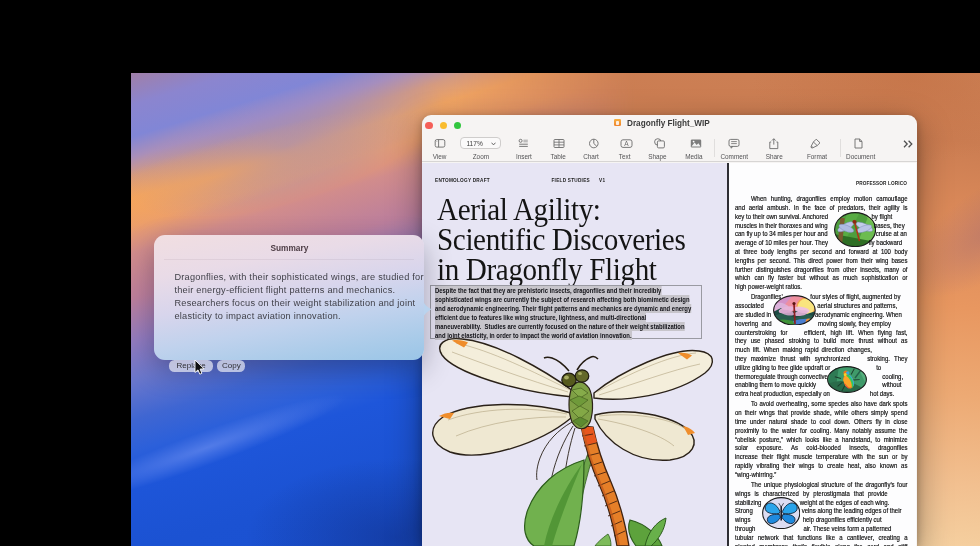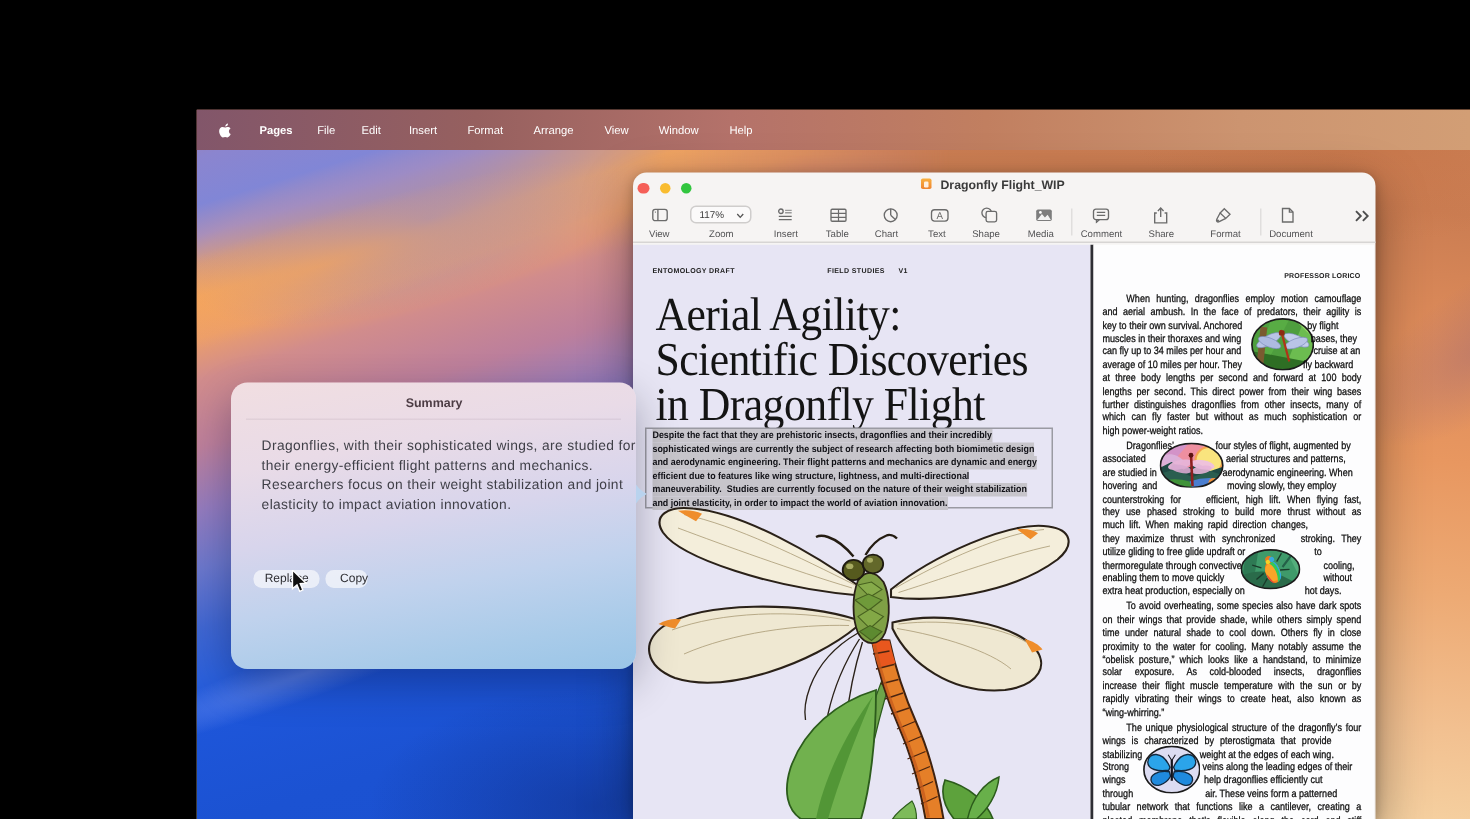--- a/index.html
+++ b/index.html
@@ -32,23 +32,23 @@
   #selbox { position:absolute; left:8px; top:121.8px; width:271.5px; height:54px; border:1px solid #9a9aa2; }
   #selbox .ln { position:absolute; left:4px; white-space:nowrap; font-size:6.4px; font-weight:bold; color:#101016; transform:scaleX(.925); transform-origin:0 0; }
   #selbox .ln span { background:#c7c5cb; padding:1px 0; }
   
   #rp { position:absolute; left:6.4px; top:32.3px; width:203px; color:#0d0d0d;
         transform:scaleX(.85); transform-origin:0 0; font-size:7.1px; }
   #prof { position:absolute; right:9.5px; top:17.6px; font-size:4.7px; font-weight:bold; letter-spacing:.12px; color:#222; }
   .rl { position:absolute; left:0; white-space:nowrap; height:8.8px; line-height:8.5px; -webkit-text-stroke:0.18px #0d0d0d; }
   .rl i { font-style:normal; position:absolute; white-space:nowrap; }
   
-  #popup { position:absolute; left:23.4px; top:161.8px; width:270px; height:191px; border-radius:11px;
+  #popup { position:absolute; left:23.4px; top:161.8px; width:270px; height:125px; border-radius:11px;
     background:linear-gradient(170deg,#f1dee1 0%,#e9dbe7 25%,#d8d5ec 47%,#c0d2ed 67%,#a9cbe9 86%,#9ac5e7 100%);
-    box-shadow:0 10px 28px rgba(0,0,30,.3);margin-top:20px; }
+    box-shadow:0 10px 28px rgba(0,0,30,.3); }
   #popup h1 { font-size:8.3px; font-weight:bold; color:#4c3c44; text-align:center; margin-top:8.5px; }
   #ptext { position:absolute; left:20px; top:35.9px; width:280px; font-size:9.2px; letter-spacing:.25px; line-height:13.15px; color:#3f3f47; white-space:nowrap; }
   .pbtn { position:absolute; top:125.5px; height:11.5px; border-radius:5.5px; background:rgba(255,255,255,.62); font-size:8px; color:#2e2e33; text-align:center; line-height:11.5px; }
 
 #rp .rl:nth-child(1){word-spacing:3.016px;}
 #rp .rl:nth-child(2){word-spacing:2.274px;}
 #rp .rl:nth-child(7){word-spacing:2.113px;}
 #rp .rl:nth-child(8){word-spacing:1.752px;}
 #rp .rl:nth-child(9){word-spacing:2.179px;}
 #rp .rl:nth-child(10){word-spacing:2.702px;}
@@ -77,34 +77,20 @@
     <div style="position:absolute;inset:0;background:linear-gradient(188deg,#cd8156 0%,#cb7d52 12%,#dd8b5a 26%,#e89760 40%,#edaa74 55%,#f2c090 70%,#f6d4a4 84%,#f8dfb5 100%);"></div>
     <div style="position:absolute;left:760px;top:115px;width:200px;height:85px;background:radial-gradient(closest-side,rgba(158,104,118,.45),rgba(158,104,118,0));transform:rotate(-35deg);"></div>
     <div style="position:absolute;left:620px;top:-80px;width:320px;height:170px;background:radial-gradient(closest-side,rgba(190,105,60,.4),rgba(190,105,60,0));"></div>
     <div id="wallL" style="position:absolute;left:0;top:0;width:520px;height:473px;
       background:linear-gradient(163deg,#a07fa8 0%,#8b85cf 5.1%,#8186d6 10.1%,#a98fba 13.4%,#d49a80 16.4%,#f0a463 19.8%,#eb9e6c 24.2%,#d18c8c 28.6%,#bc7f9c 35.8%,#937bbe 42.4%,#6b77cc 48.6%,#3f66d2 55%,#2c60da 60%,#1e56da 64%,#1b52d2 76%,#194fd0 100%);
       -webkit-mask-image:linear-gradient(90deg,#000 62%,transparent 97%);mask-image:linear-gradient(90deg,#000 62%,transparent 97%);"></div>
     <div style="position:absolute;left:-10px;top:18px;width:330px;height:110px;background:radial-gradient(closest-side,rgba(122,130,228,.7),rgba(122,130,228,0));transform:rotate(-17deg);"></div>
     <div style="position:absolute;left:-140px;top:72px;width:440px;height:66px;background:radial-gradient(closest-side,rgba(250,166,85,.6),rgba(250,166,85,0));transform:rotate(-17deg);"></div>
     <div style="position:absolute;left:-75px;top:358px;width:300px;height:34px;background:radial-gradient(closest-side,rgba(130,158,245,.5),rgba(130,158,245,0));transform:rotate(-20deg);"></div>
     <div style="position:absolute;left:115px;top:385px;width:300px;height:160px;background:radial-gradient(closest-side,rgba(14,42,124,.5),rgba(14,42,124,0));"></div>
-  </div>
-  <div id="menubar">
-    <svg class="mi" style="left:18.5px;" width="9" height="11" viewBox="0 0 9 11">
-        <path fill="#fff" d="M4.6,2.9 C4.7,1.8 5.5,0.9 6.5,0.8 C6.6,1.9 5.7,2.8 4.6,2.9 Z M6.3,3.1 C5.6,3.1 5.1,3.5 4.6,3.5 C4.1,3.5 3.5,3.1 2.8,3.1 C1.6,3.2 0.6,4.2 0.6,5.9 C0.6,7.9 2,10.2 3.1,10.2 C3.6,10.2 4,9.9 4.6,9.9 C5.2,9.9 5.5,10.2 6.1,10.2 C7,10.2 7.9,8.9 8.3,7.9 C7.3,7.5 6.9,6.3 7.2,5.3 C7.4,4.7 7.8,4.3 8.2,4.1 C7.7,3.4 7,3.1 6.3,3.1 Z"></path>
-      </svg>
-    <div class="mi" style="left:53px;font-weight:bold;">Pages</div>
-    <div class="mi" style="left:86.5px;">File</div>
-    <div class="mi" style="left:116.5px;">Edit</div>
-    <div class="mi" style="left:151px;">Insert</div>
-    <div class="mi" style="left:192.5px;">Format</div>
-    <div class="mi" style="left:238px;">Arrange</div>
-    <div class="mi" style="left:280px;">View</div>
-    <div class="mi" style="left:321.5px;">Window</div>
-    <div class="mi" style="left:363px;">Help</div>
   </div>
 
   <div id="win">
     <div id="titlebar">
       <div class="tl" style="left:3.4px;background:#f55f58;"></div>
       <div class="tl" style="left:17.7px;background:#f9bc2f;"></div>
       <div class="tl" style="left:31.5px;background:#32c63f;"></div>
       <div style="position:absolute;left:192.3px;top:4.5px;width:6.6px;height:7.4px;border-radius:1.2px;background:linear-gradient(#f9b03f,#ee8430);">
           <div style="position:absolute;left:1.4px;top:1.6px;width:3.8px;height:4.2px;border-radius:.8px;background:rgba(255,255,255,.85);"></div>
         </div>
@@ -418,21 +404,21 @@
         </div>
       </div>
     </div>
   </div>
 
   <div id="popup">
     <h1>Summary</h1>
     <div style="position:absolute;left:10px;top:24.5px;width:250px;height:1px;background:rgba(120,100,120,.10);"></div>
     <div id="ptext">Dragonflies, with their sophisticated wings, are studied for<br>their energy‑efficient flight patterns and mechanics.<br>Researchers focus on their weight stabilization and joint<br>elasticity to impact aviation innovation.</div>
     <div class="pbtn" style="left:14.5px;width:44.5px;">Replace</div>
-    <div class="pbtn" style="left:63px;width:28px;text-align:right;">Copy</div>
+    <div class="pbtn" style="left:63px;width:28px;">Copy</div>
     <svg style="position:absolute;right:-7px;top:68.3px;" width="7.5" height="12.6" viewBox="0 0 7.5 12.6">
         <path d="M0,0 C2.5,3.5 5.2,5.2 7.5,6.3 C5.2,7.4 2.5,9.1 0,12.6 Z" fill="#b9d3ee"></path>
       </svg>
     <svg style="position:absolute;left:39.5px;top:125.4px;" width="11" height="16" viewBox="0 0 11 16">
         <path d="M1,0 L1,12.5 L4,9.9 L5.8,14.2 L7.9,13.3 L6.1,9.1 L10,8.8 Z" fill="#111" stroke="#fff" stroke-width="0.9"></path>
       </svg>
   </div>
 </div>
 
 </body></html>

